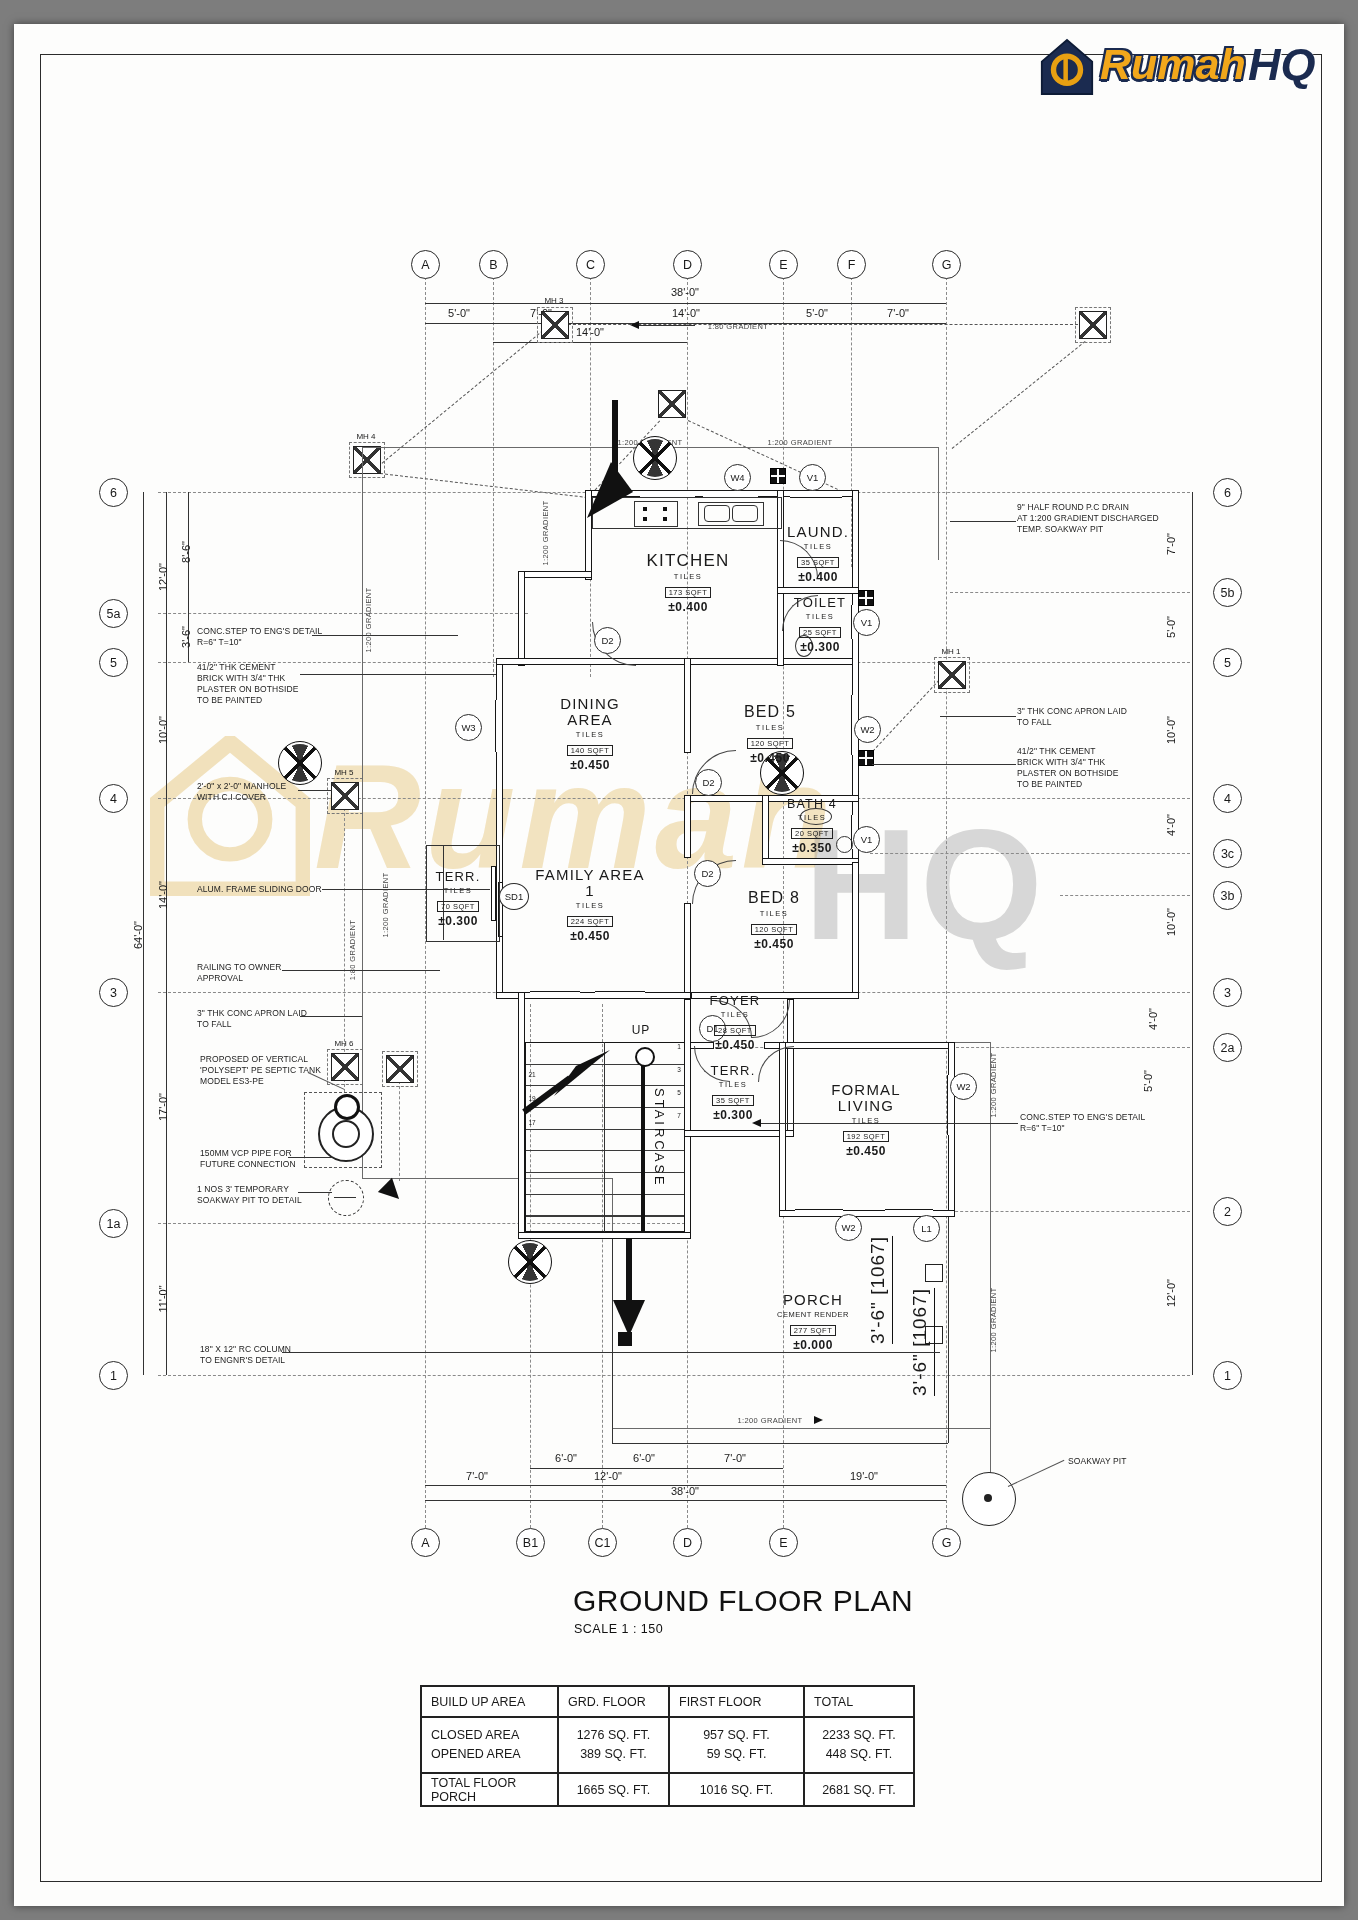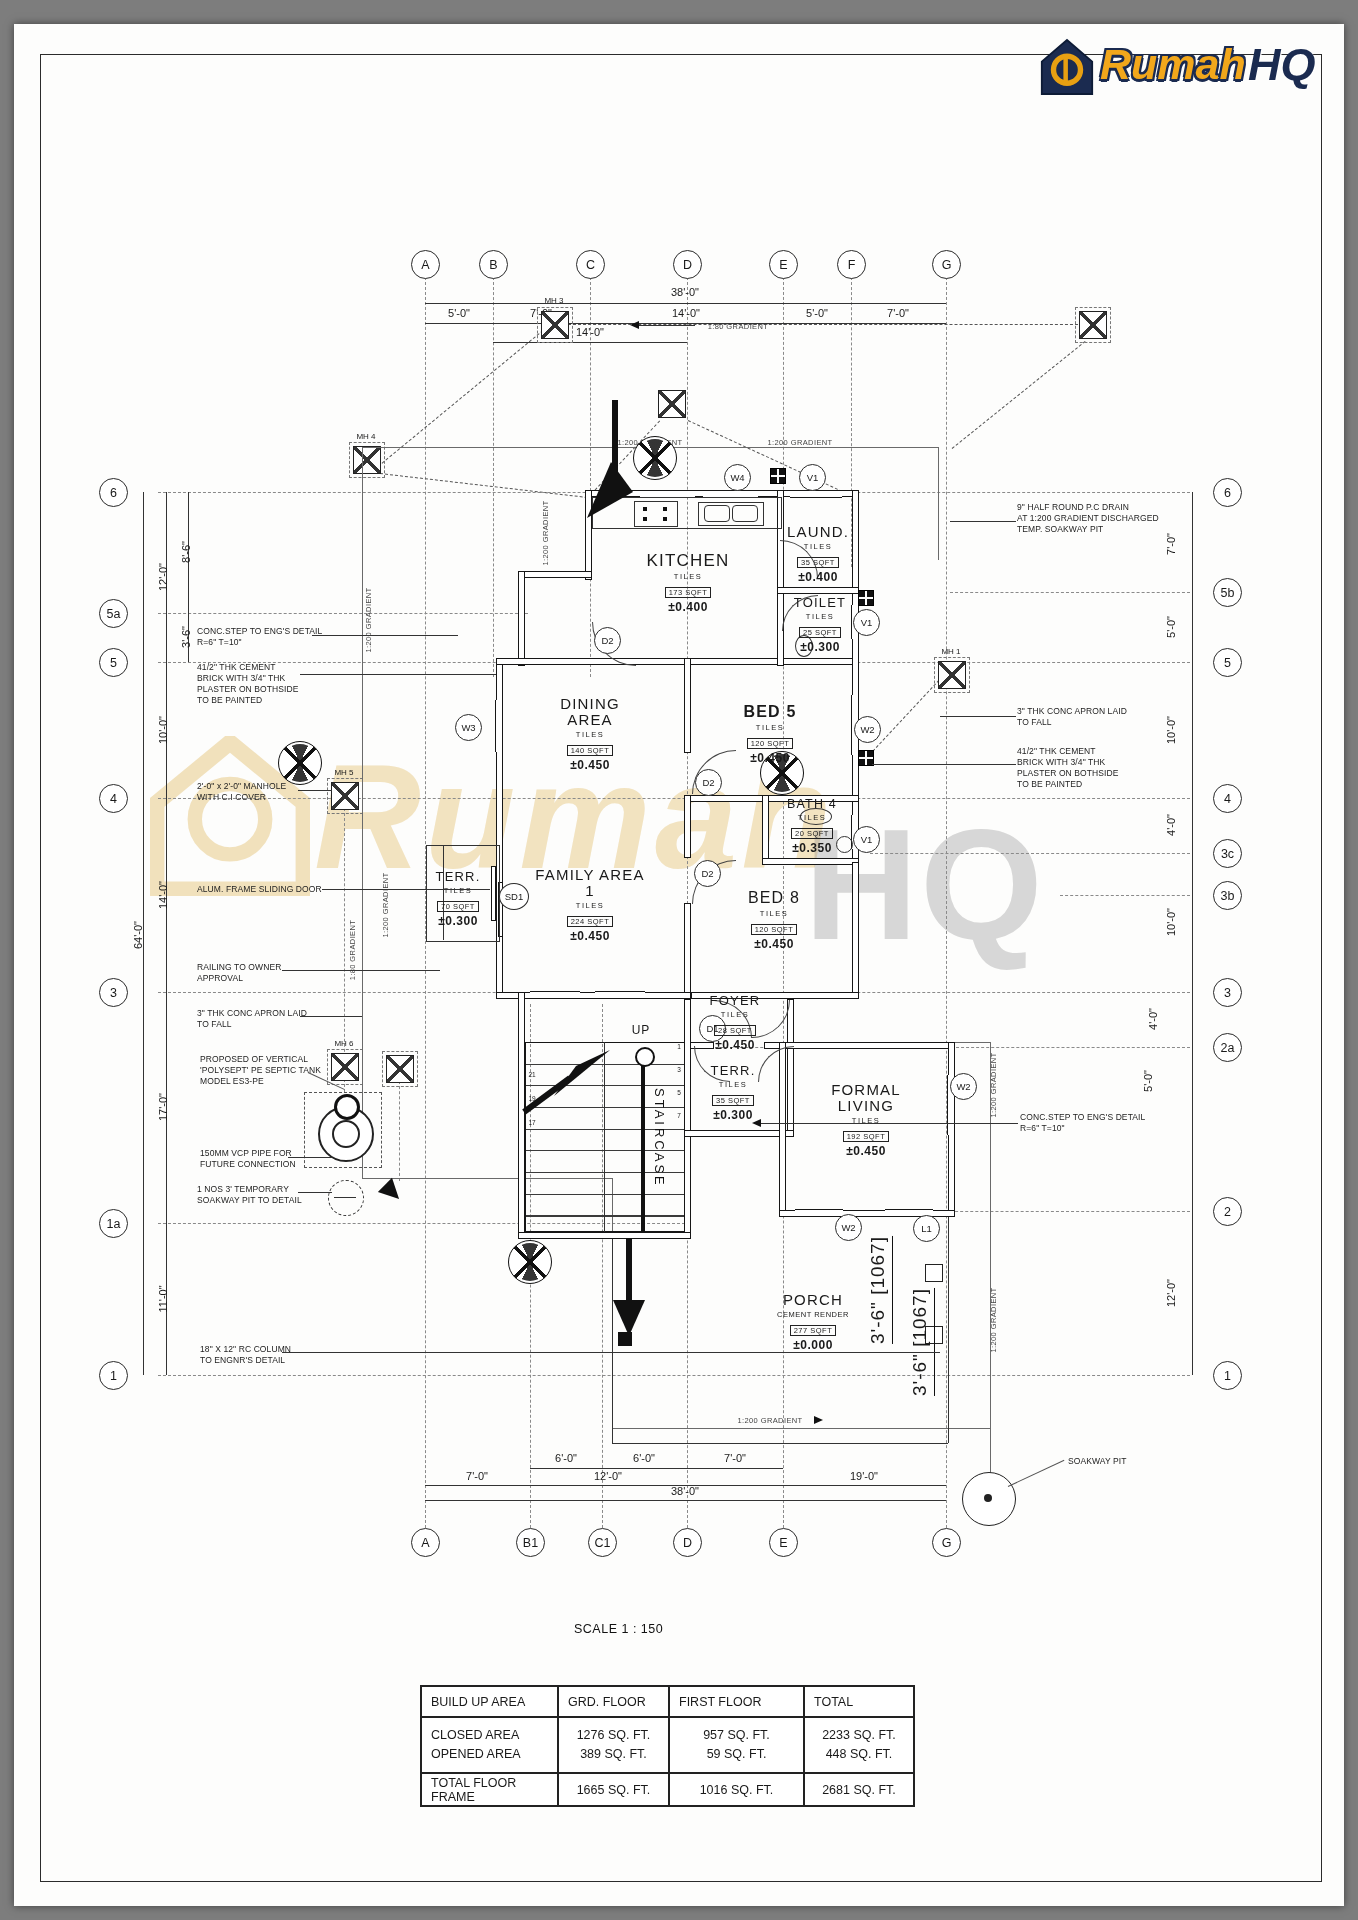--- a/index.html
+++ b/index.html
@@ -512,21 +512,21 @@
     <div><span class="rarea">25 SQFT</span></div>
     <div class="rlev">±0.300</div>
   </div>
   <div class="a room" style="left:576px;top:672px;width:92px;">
     <div class="rname">DINING AREA</div>
     <div class="rfin">TILES</div>
     <div><span class="rarea">140 SQFT</span></div>
     <div class="rlev">±0.450</div>
   </div>
   <div class="a room" style="left:756px;top:680px;width:100px;">
-    <div class="rname" style="font-size:16px;font-weight:bold;">BED 5</div>
+    <div class="rname" style="font-size:16px;">BED 5</div>
     <div class="rfin">TILES</div>
     <div><span class="rarea">120 SQFT</span></div>
     <div class="rlev">±0.450</div>
   </div>
   <div class="a room" style="left:798px;top:774px;width:90px;">
     <div class="rname" style="font-size:12.5px;">BATH 4</div>
     <div class="rfin">TILES</div>
     <div><span class="rarea">20 SQFT</span></div>
     <div class="rlev">±0.350</div>
   </div>
@@ -616,20 +616,21 @@
   <div class="a ann" style="left:1003px;top:722px;">41/2" THK CEMENT
 BRICK WITH 3/4" THK
 PLASTER ON BOTHSIDE
 TO BE PAINTED</div>
   <div class="a hl" style="left:858px;top:740px;width:144px;"></div>
   <div class="a ann" style="left:1006px;top:1088px;">CONC.STEP TO ENG'S DETAIL
 R=6" T=10"</div>
   <div class="a hl" style="left:746px;top:1099px;width:258px;"></div>
   <div class="a tri-l" style="left:738px;top:1095px;"></div>
 
+  <div class="a title" style="left:559px;top:1560px;">GROUND FLOOR PLAN</div>
   <div class="a scale" style="left:560px;top:1598px;">SCALE 1 : 150</div>
 
   <div class="a tbl" style="left:406px;top:1661px;width:493px;">
     <div class="tcell hd2">BUILD UP AREA</div>
     <div class="tcell hd2" style="justify-content:flex-start;">GRD. FLOOR</div>
     <div class="tcell hd2">FIRST FLOOR</div>
     <div class="tcell hd2">TOTAL</div>
 
     <div class="tcell trow2 lbl">
       <div>CLOSED AREA</div>
@@ -641,18 +642,18 @@
     </div>
     <div class="tcell trow2" style="text-align:center;">
       <div>957 SQ. FT.</div>
       <div>59 SQ. FT.</div>
     </div>
     <div class="tcell trow2" style="text-align:center;">
       <div>2233 SQ. FT.</div>
       <div>448 SQ. FT.</div>
     </div>
 
-    <div class="tcell trow3 lbl">TOTAL FLOOR FRAME</div>
+    <div class="tcell trow3 lbl">TOTAL FLOOR PORCH</div>
     <div class="tcell trow3 num">1665 SQ. FT.</div>
     <div class="tcell trow3 num">1016 SQ. FT.</div>
     <div class="tcell trow3 num">2681 SQ. FT.</div>
   </div>
 </div>
 
 </body></html>

